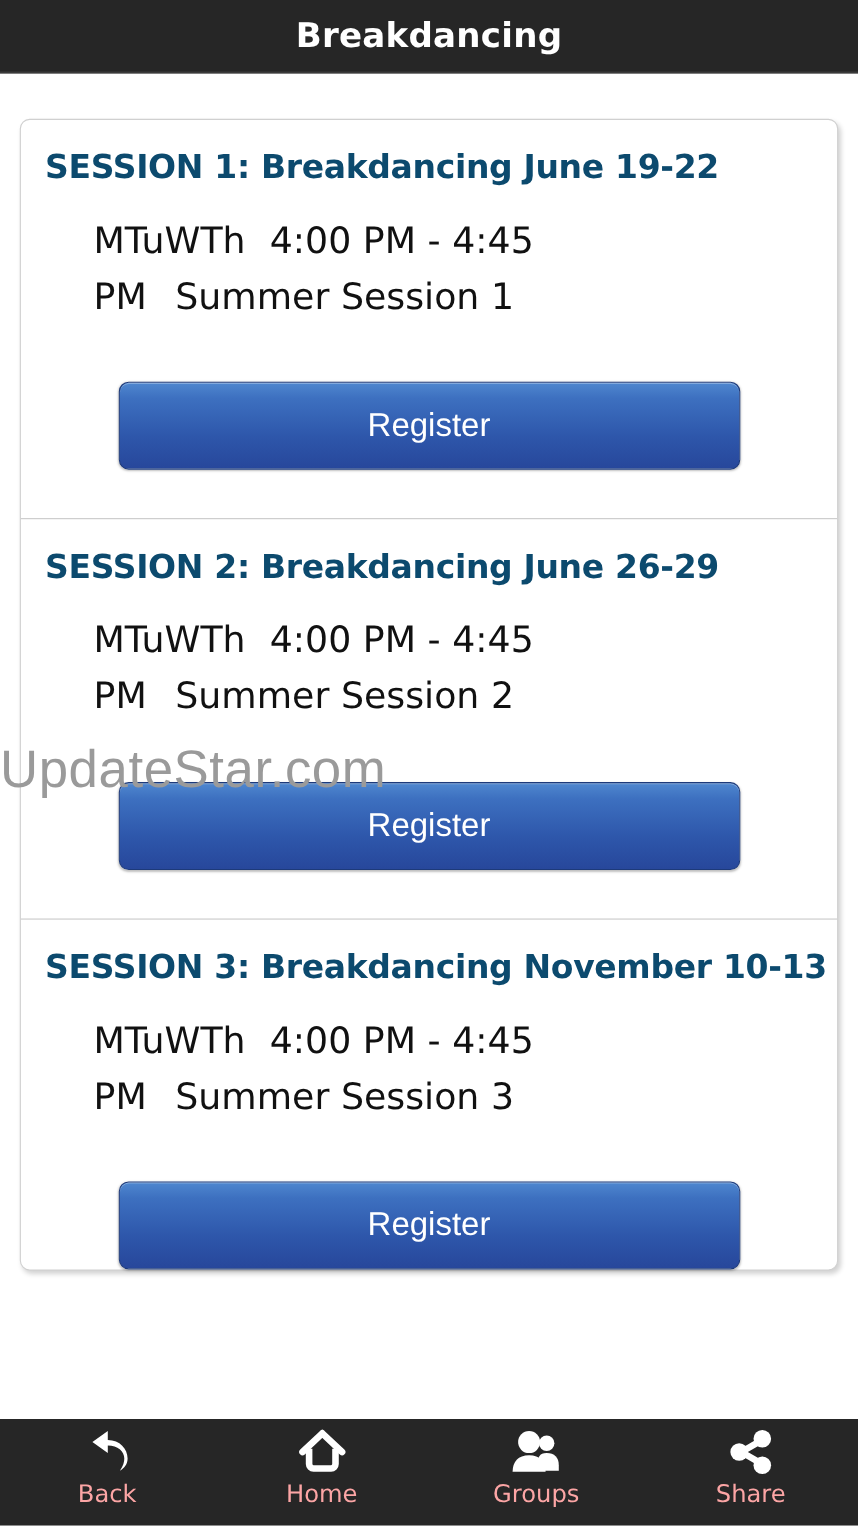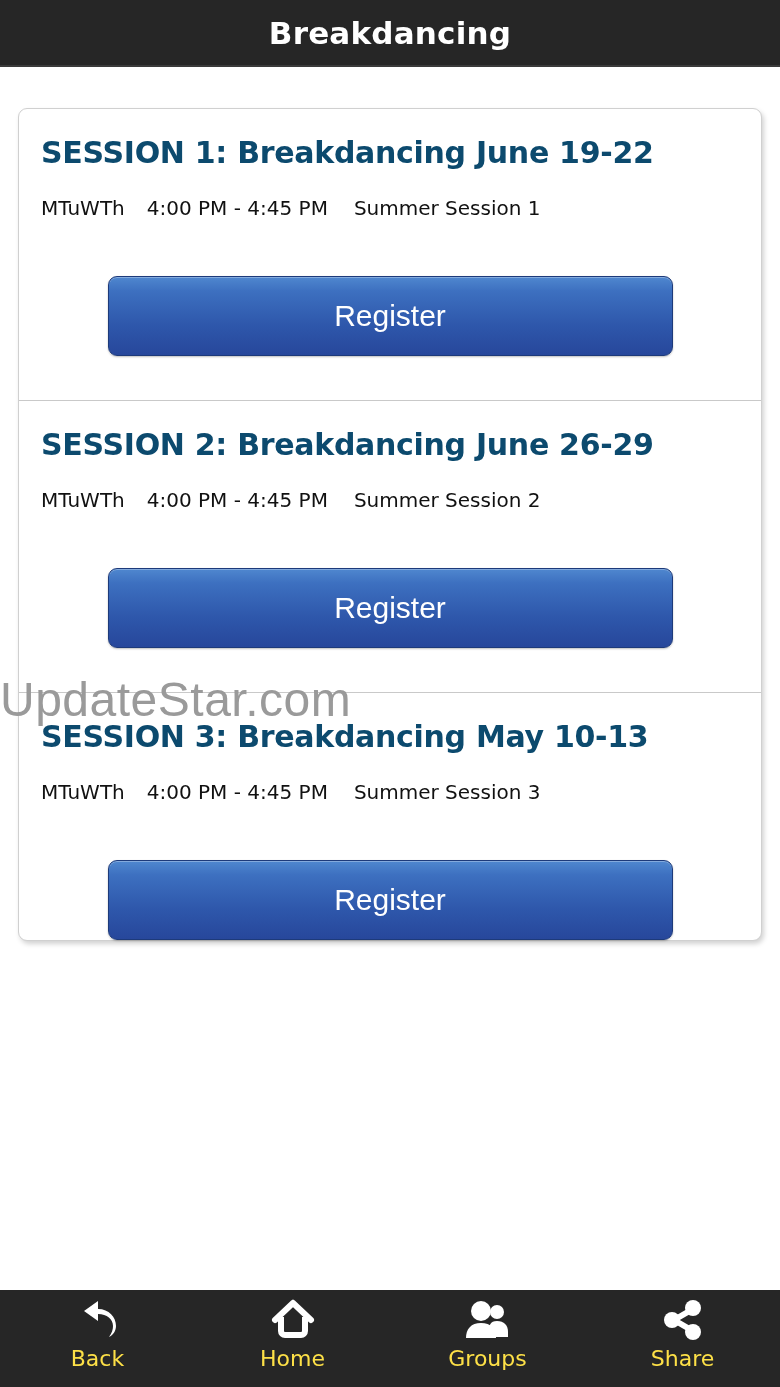--- a/index.html
+++ b/index.html
@@ -69,24 +69,25 @@
     font-size: 30px;
     font-weight: bold;
     color: #0c4a6e;
     line-height: 1.2;
     letter-spacing: -0.3px;
     white-space: nowrap;
   }
 
   .session-meta {
     margin-top: 22px;
-    font-size: 20px;
+    font-size: 33px;
     color: #111111;
     line-height: 1.55;
     max-width: 580px;
+    margin-left: 44px;
   }
   .meta-days { margin-right: 22px; }
   .meta-time { margin-right: 26px; }
 
   .register-wrap {
     padding: 52px 0 44px 0;
     display: flex;
     justify-content: center;
   }
   .register-btn {
@@ -147,21 +148,21 @@
   }
   .nav-icon {
     height: 44px;
     display: flex;
     align-items: center;
     justify-content: center;
   }
   .nav-label {
     margin-top: 4px;
     font-size: 22px;
-    color: #fde047;
+    color: #fca5a5;
     font-weight: 500;
     white-space: nowrap;
   }
   .nav-item.active .nav-label { color: #3d8fd4; }
 </style>
 </head>
 <body>
 
 <div id="app">
 
@@ -187,21 +188,21 @@
         <div class="session-title">SESSION 2: Breakdancing June 26-29</div>
         <div class="session-meta">
           <span class="meta-days">MTuWTh</span><span class="meta-time">4:00 PM - 4:45 PM</span><span>Summer Session 2</span>
         </div>
         <div class="register-wrap">
           <div class="register-btn">Register</div>
         </div>
       </div>
 
       <div class="session session-clipped">
-        <div class="session-title">SESSION 3: Breakdancing May 10-13</div>
+        <div class="session-title">SESSION 3: Breakdancing November 10-13</div>
         <div class="session-meta">
           <span class="meta-days">MTuWTh</span><span class="meta-time">4:00 PM - 4:45 PM</span><span>Summer Session 3</span>
         </div>
         <div class="register-wrap">
           <div class="register-btn">Register</div>
         </div>
       </div>
 
     </div>
   </div>

